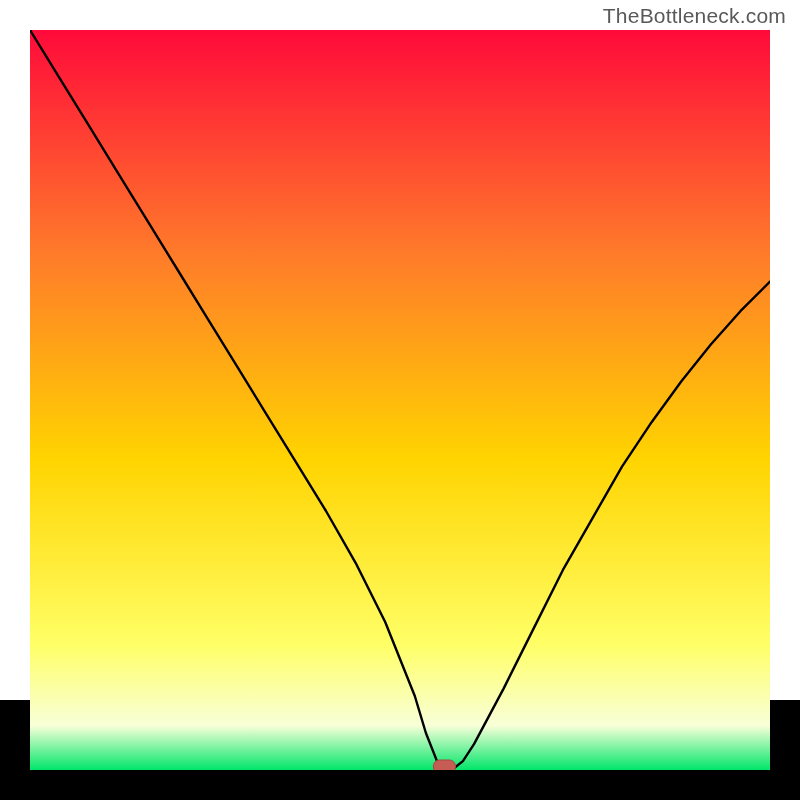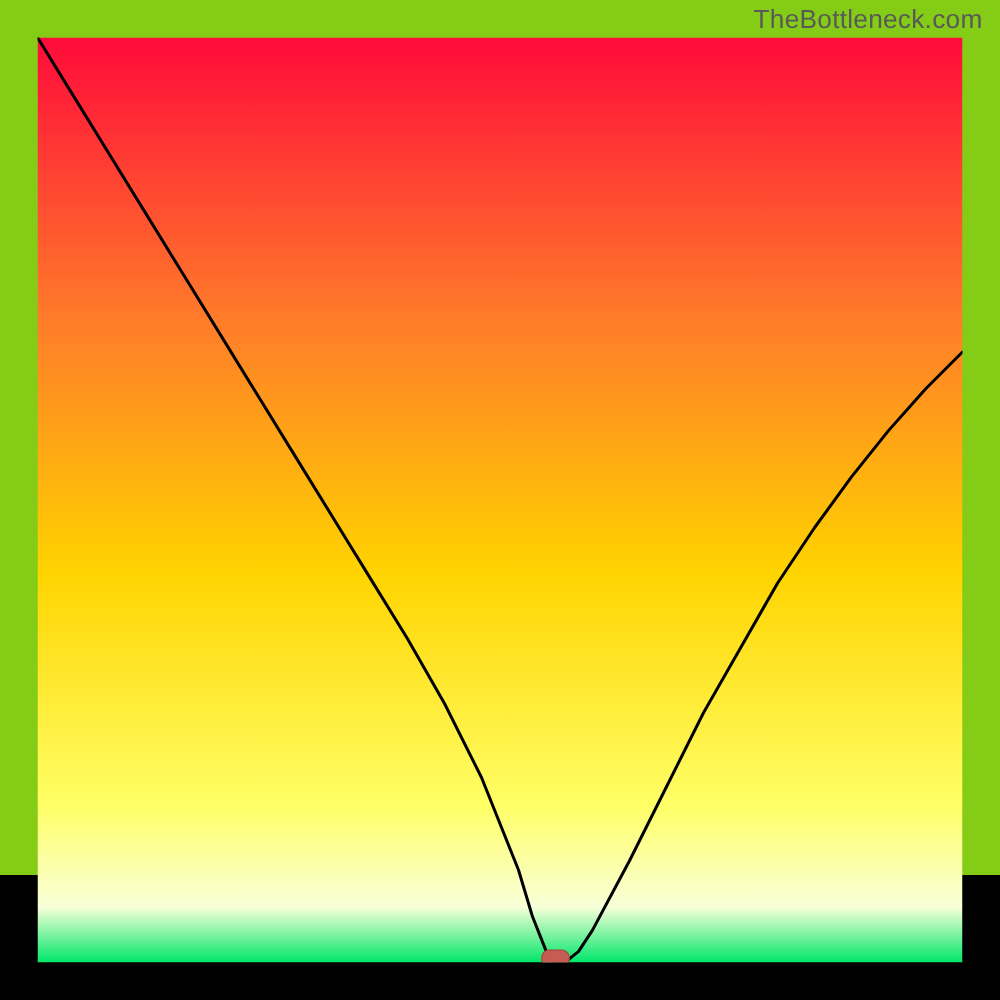--- a/index.html
+++ b/index.html
@@ -7,21 +7,21 @@
     padding: 0;
     background: #000;
     width: 800px;
     height: 800px;
     overflow: hidden;
     font-family: Arial, Helvetica, sans-serif;
   }
   .outer {
     width: 800px;
     height: 700px;
-    background: #84cc16;
+    background: #ffffff;
     position: relative;
   }
   .watermark {
     position: absolute;
     top: 4px;
     right: 14px;
     color: #595959;
     font-size: 21px;
     font-weight: 500;
     letter-spacing: 0.2px;

